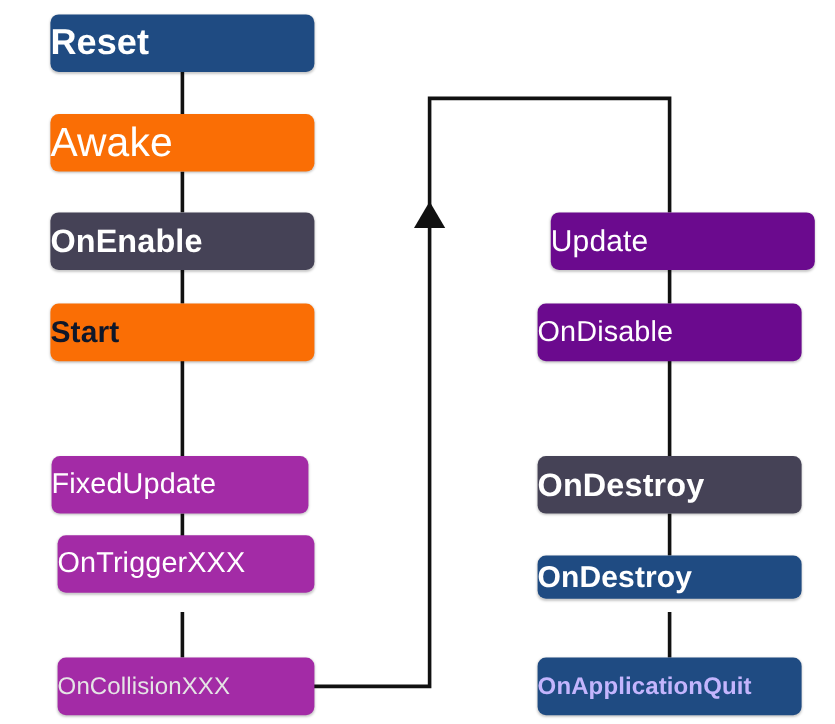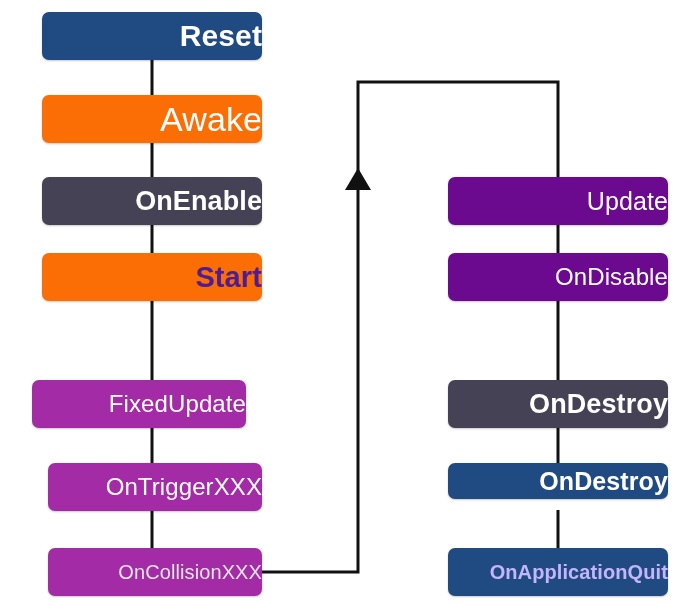--- a/index.html
+++ b/index.html
@@ -25,21 +25,21 @@
     width: 696px;
     height: 603px;
     pointer-events: none;
   }
   .node {
     position: absolute;
     box-sizing: border-box;
     border-radius: 7px;
     display: flex;
     align-items: center;
-    justify-content: flex-end;
+    justify-content: flex-start;
     color: #ffffff;
     white-space: nowrap;
     letter-spacing: 0.1px;
     z-index: 3;
     box-shadow: 0 1px 2px rgba(0,0,0,0.22);
   }
   .node-label {
     display: block;
     line-height: 1;
     text-align: center;
@@ -64,36 +64,36 @@
       <path d="M 261 572 L 358 572 L 358 82 L 558 82 L 558 177" fill="none" stroke="#111111" stroke-width="3" stroke-linejoin="miter"></path>
       <polygon points="358,168 345,190 371,190" fill="#111111"></polygon>
     </svg>
 
 <div class="node" style="left: 42px; top: 12px; width: 220px; height: 48px; background: rgb(31, 75, 130);">
       <span class="node-label" style="font-size: 30px; font-weight: 700; color: rgb(255, 255, 255);">Reset</span>
     </div>
     <div class="node" style="left: 42px; top: 95px; width: 220px; height: 48px; background: rgb(250, 110, 5);">
       <span class="node-label" style="font-size: 34px; font-weight: 400; color: rgb(255, 255, 255);">Awake</span>
     </div>
-    <div class="node" style="left: 42px; top: 177px; width: 220px; height: 48px; background: rgb(69, 66, 86); padding-left: 44px;">
+    <div class="node" style="left: 42px; top: 177px; width: 220px; height: 48px; background: rgb(69, 66, 86);">
       <span class="node-label" style="font-size: 27px; font-weight: 600; color: rgb(255, 255, 255);">OnEnable</span>
     </div>
     <div class="node" style="left: 42px; top: 253px; width: 220px; height: 48px; background: rgb(250, 110, 5);">
-      <span class="node-label" style="font-size: 29px; font-weight: 700; color: #4c1d95;">Start</span>
+      <span class="node-label" style="font-size: 25px; font-weight: 700; color: #0f172a;">Start</span>
     </div>
-    <div class="node" style="left: 32px; top: 380px; width: 214px; height: 48px; background: rgb(163, 43, 166);">
+    <div class="node" style="left: 43px; top: 380px; width: 214px; height: 48px; background: rgb(163, 43, 166);">
       <span class="node-label" style="font-size: 24px; font-weight: 400; color: rgb(255, 255, 255);">FixedUpdate</span>
     </div>
-    <div class="node" style="left: 48px; top: 463px; width: 214px; height: 48px; background: rgb(163, 43, 166);">
+    <div class="node" style="left: 48px; top: 446px; width: 214px; height: 48px; background: rgb(163, 43, 166);">
       <span class="node-label" style="font-size: 24px; font-weight: 400; color: rgb(255, 255, 255);">OnTriggerXXX</span>
     </div>
     <div class="node" style="left: 48px; top: 548px; width: 214px; height: 48px; background: rgb(163, 43, 166);">
       <span class="node-label" style="font-size: 20px; font-weight: 400; color: #e5e5e5;">OnCollisionXXX</span>
     </div>
-    <div class="node" style="left: 448px; top: 177px; width: 220px; height: 48px; background: rgb(107, 10, 142); padding-left: 12px;">
+    <div class="node" style="left: 459px; top: 177px; width: 220px; height: 48px; background: rgb(107, 10, 142);">
       <span class="node-label" style="font-size: 25px; font-weight: 400; color: rgb(255, 255, 255);">Update</span>
     </div>
     <div class="node" style="left: 448px; top: 253px; width: 220px; height: 48px; background: rgb(107, 10, 142);">
       <span class="node-label" style="font-size: 24px; font-weight: 400; color: rgb(255, 255, 255);">OnDisable</span>
     </div>
     <div class="node" style="left: 448px; top: 380px; width: 220px; height: 48px; background: rgb(69, 66, 86);">
       <span class="node-label" style="font-size: 27px; font-weight: 600; color: rgb(255, 255, 255);">OnDestroy</span>
     </div>
     <div class="node" style="left: 448px; top: 463px; width: 220px; height: 36px; background: rgb(31, 75, 130);">
       <span class="node-label" style="font-size: 25px; font-weight: 600; color: rgb(255, 255, 255);">OnDestroy</span>

